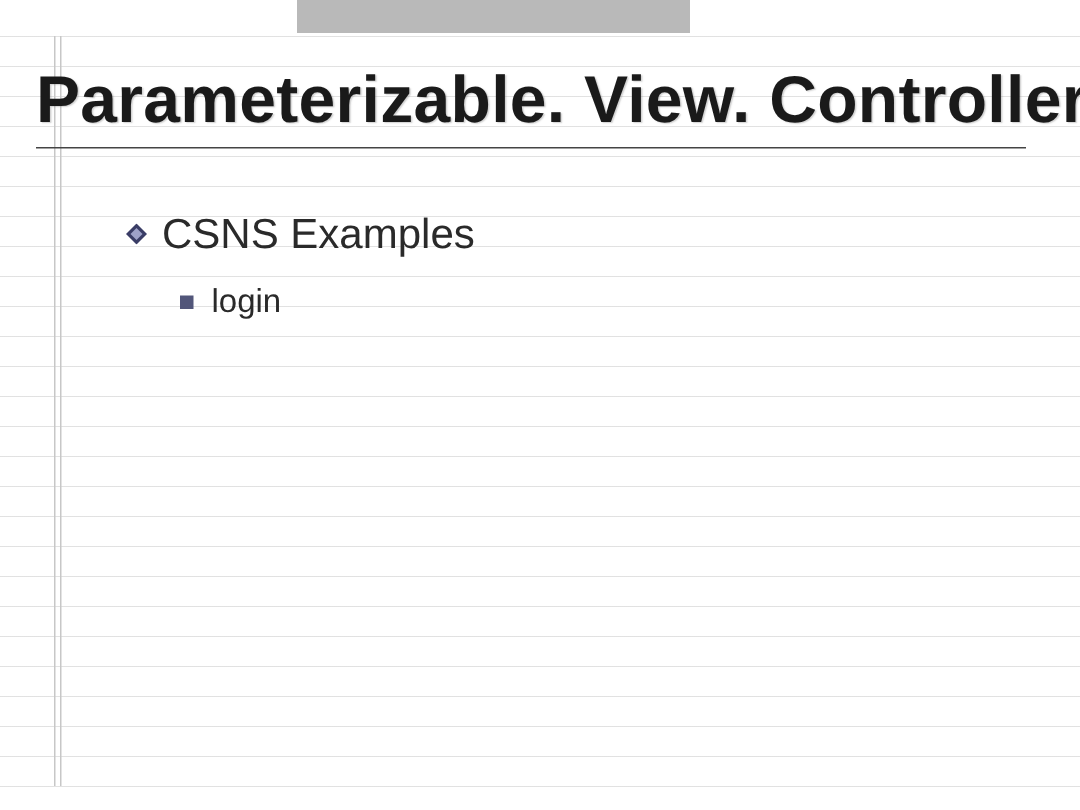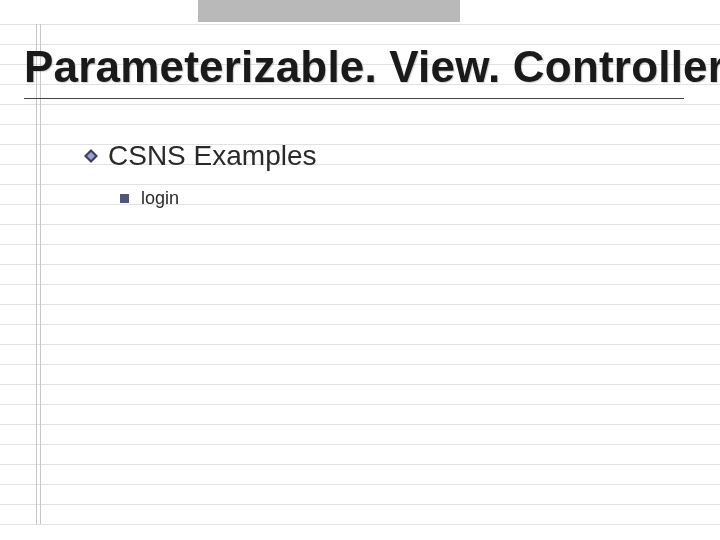--- a/index.html
+++ b/index.html
@@ -98,21 +98,21 @@
     align-items: center;
     gap: 12px;
   }
   .bul2-icon {
     width: 9px;
     height: 9px;
     background: #52567a;
     flex: 0 0 auto;
   }
   .bul2-text {
-    font-size: 18px;
+    font-size: 22px;
     color: #2a2a2a;
   }
 </style>
 </head>
 <body>
 
 <div class="ruled"></div>
 <div class="topbar"></div>
 <div class="vline-outer"></div>
 <div class="vline-inner"></div>

